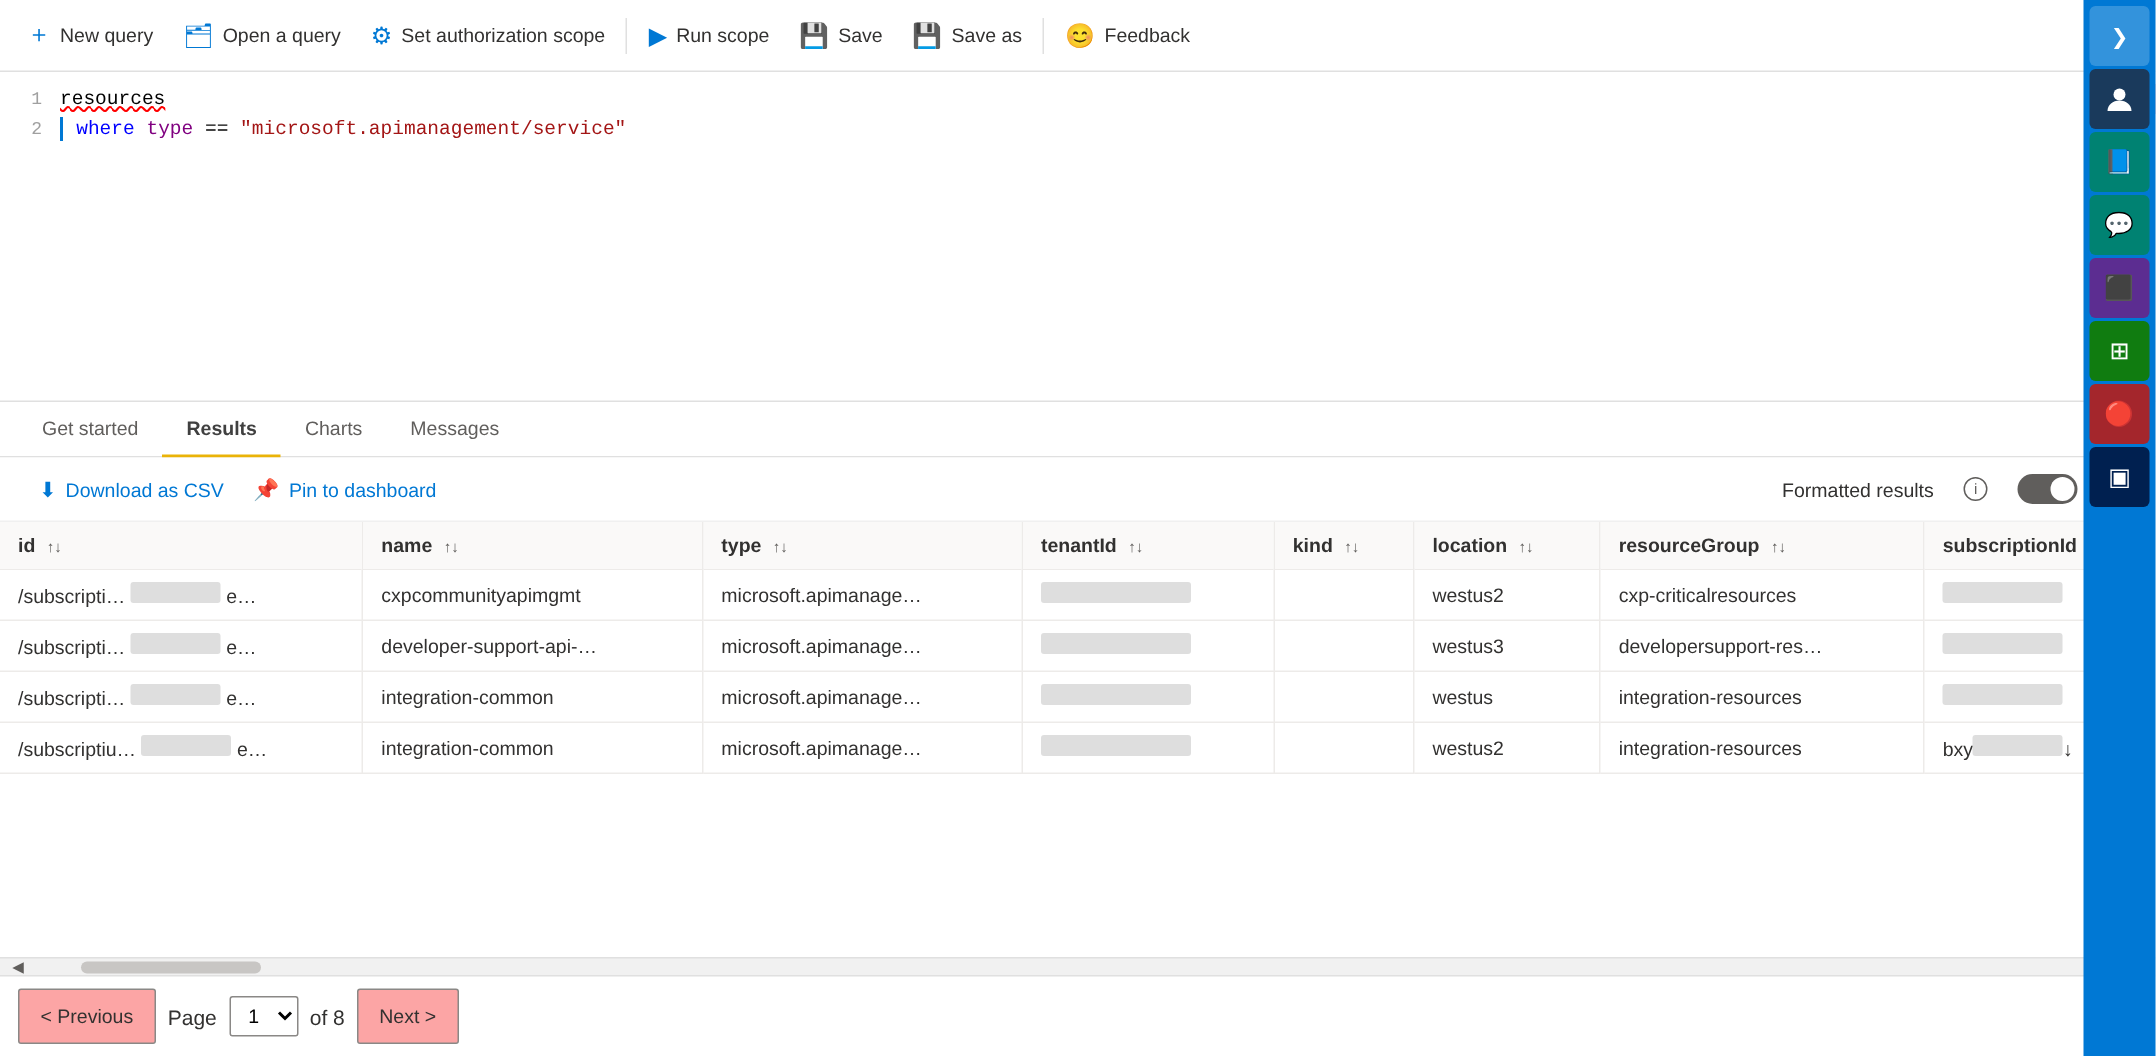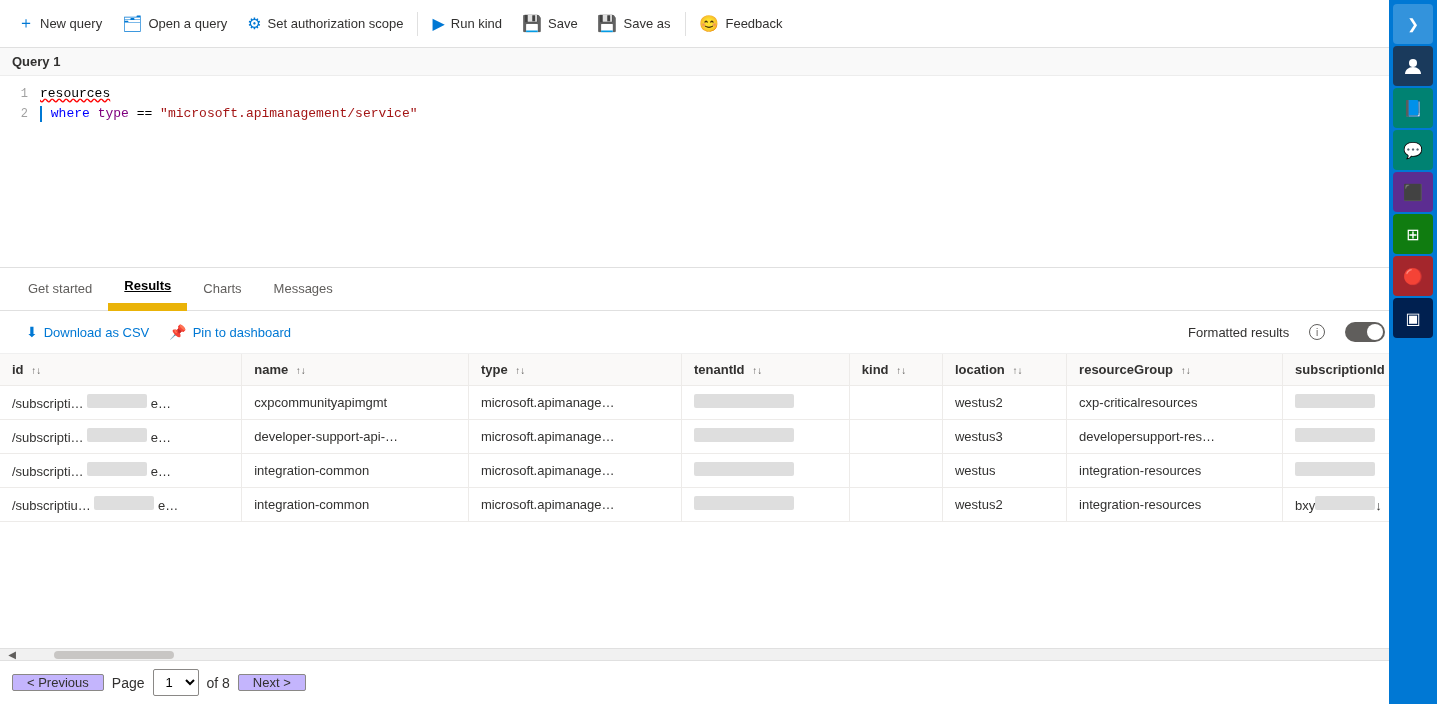--- a/index.html
+++ b/index.html
@@ -160,24 +160,23 @@
     }
     .tab-item {
       padding: 10px 16px;
       cursor: pointer;
       font-size: 13px;
       color: #605e5c;
       border-bottom: 2px solid transparent;
       margin-bottom: -1px;
     }
     .tab-item.active {
-      color: #000000;
-      border-bottom: 8px solid #eab308;
+      color: #404040;
+      border-bottom: 2px solid #eab308;
       font-weight: 600;
-      text-decoration: underline;
     }
 
     
     .actions-bar {
       display: flex;
       align-items: center;
       padding: 8px 16px;
       border-bottom: 1px solid #f0f0f0;
       flex-shrink: 0;
       background: #ffffff;
@@ -304,23 +303,23 @@
     .pagination-bar {
       display: flex;
       align-items: center;
       padding: 8px 12px;
       border-top: 1px solid #e0e0e0;
       background: #ffffff;
       flex-shrink: 0;
       gap: 8px;
     }
     .page-btn {
-      padding: 0 14px;
+      padding: 10px 14px;
       border: 1px solid #8a8886;
-      background: #c4b5fd;
+      background: #fca5a5;
       cursor: pointer;
       font-size: 13px;
       color: #323130;
       border-radius: 2px;
     }
     .page-label { font-size: 14px; color: #323130; }
     .page-select {
       padding: 4px 8px;
       border: 1px solid #8a8886;
       font-size: 13px;
@@ -377,39 +376,38 @@
       <span class="icon">🗂</span>
       <span>Open a query</span>
     </button>
     <button class="toolbar-btn">
       <span class="icon">⚙</span>
       <span>Set authorization scope</span>
     </button>
     <div class="toolbar-divider"></div>
     <button class="toolbar-btn">
       <span class="icon" style="color:#0078d4;">▶</span>
-      <span>Run kind</span>
+      <span>Run scope</span>
     </button>
     <button class="toolbar-btn">
       <span class="icon">💾</span>
       <span>Save</span>
     </button>
     <button class="toolbar-btn">
       <span class="icon">💾</span>
       <span>Save as</span>
     </button>
     <div class="toolbar-divider"></div>
     <button class="toolbar-btn">
       <span class="icon">😊</span>
       <span>Feedback</span>
     </button>
   </div>
 
   <div class="query-editor-area">
-    <div class="query-title">Query 1</div>
     <div class="code-editor">
       <div class="code-line">
         <span class="line-number">1</span>
         <span class="line-content">
           <span class="code-underline-red">resources</span>
         </span>
         <div class="error-bar"></div>
       </div>
       <div class="code-line">
         <span class="line-number">2</span>

